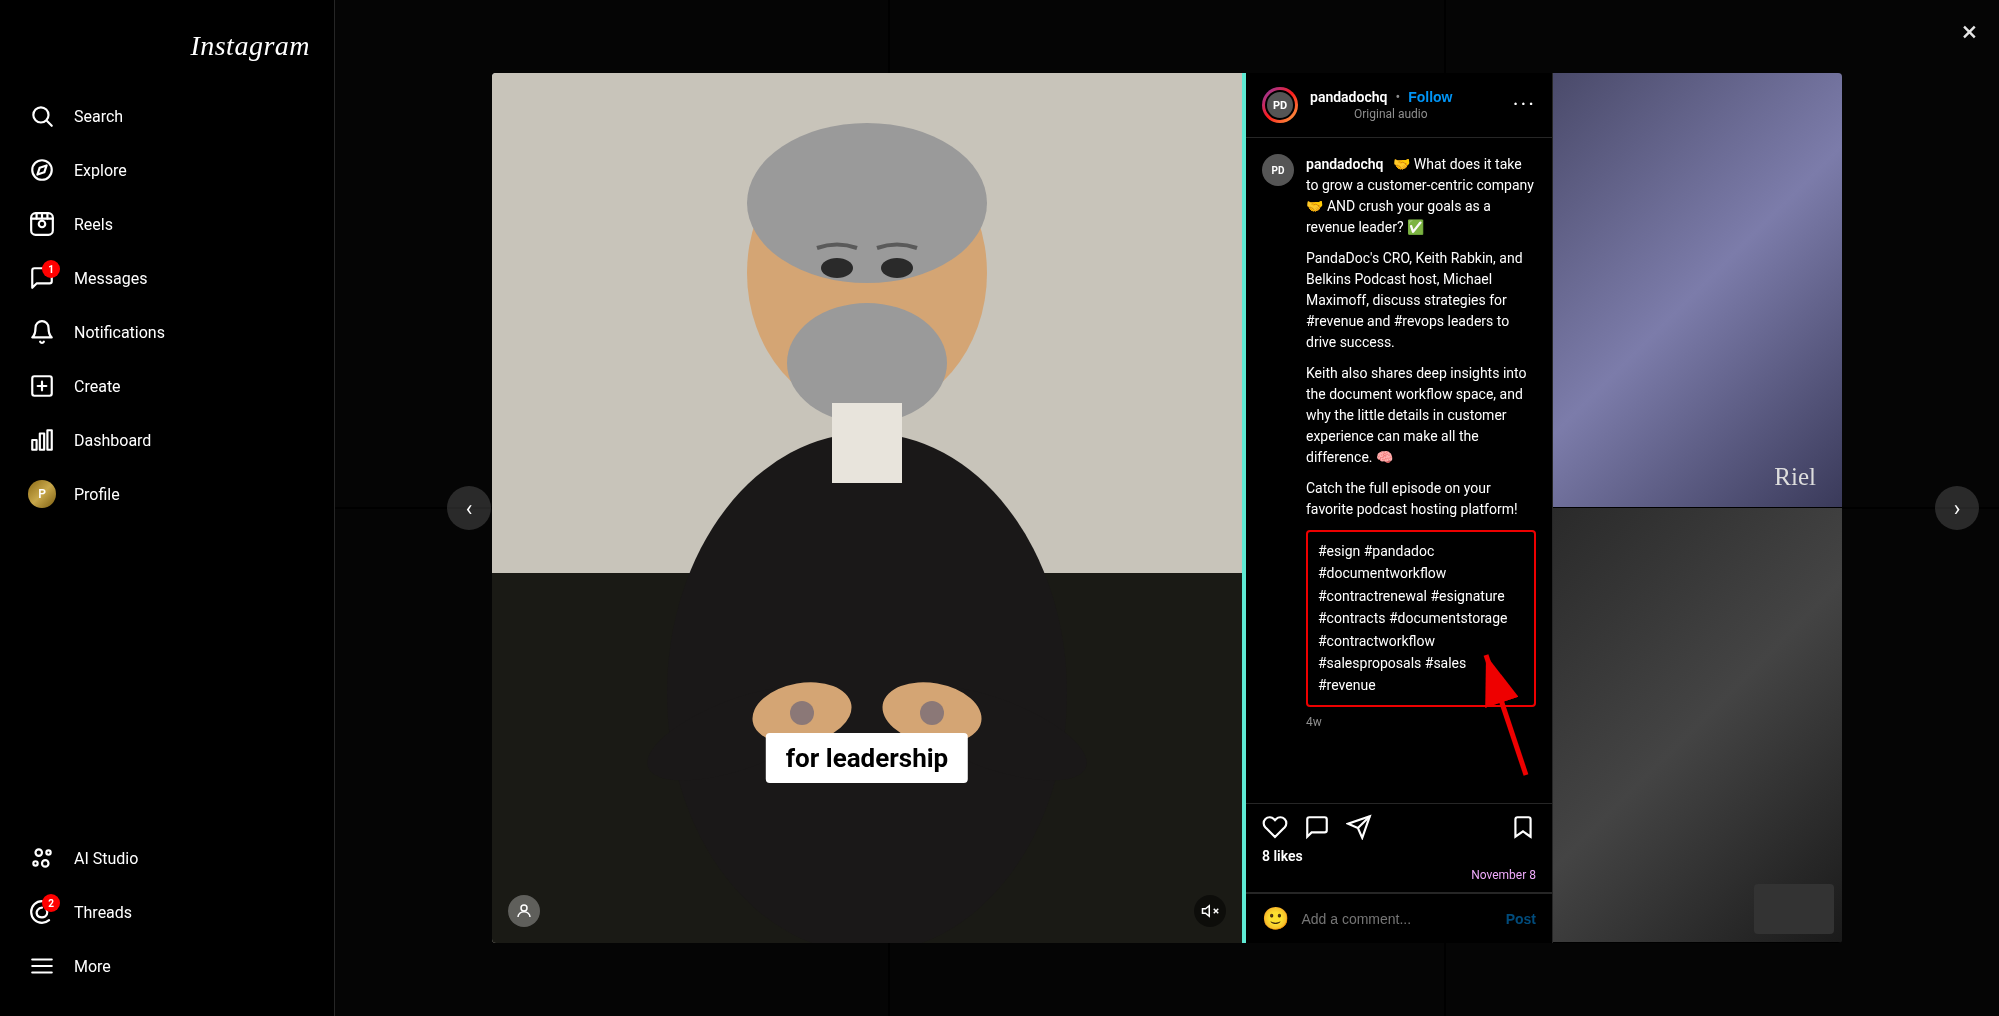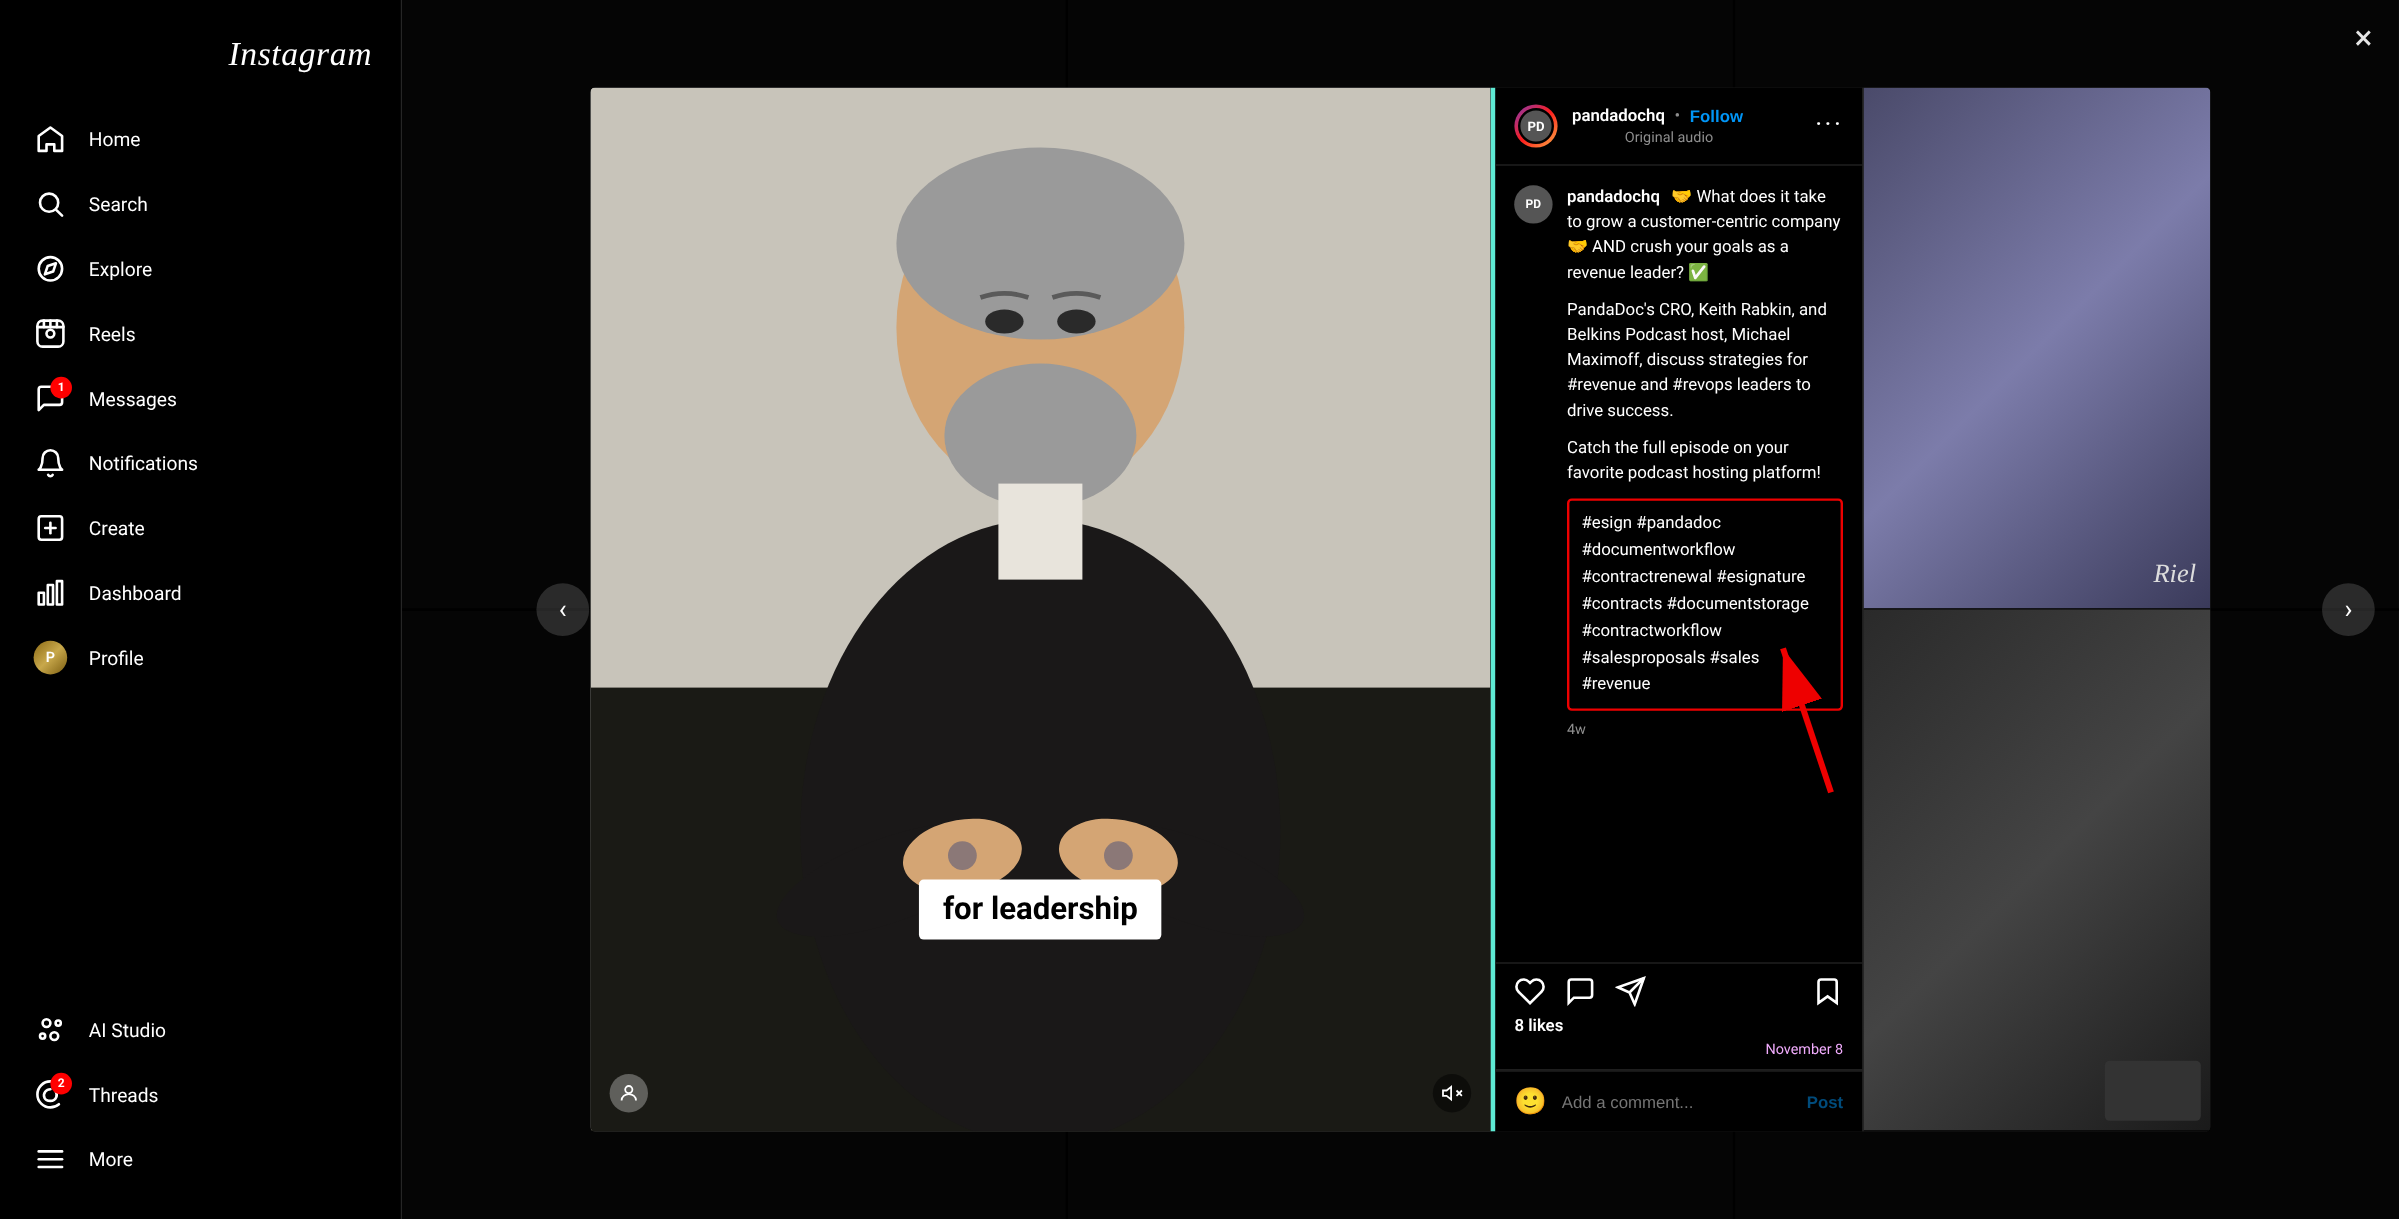--- a/index.html
+++ b/index.html
@@ -469,28 +469,20 @@
     }
   </style>
 </head>
 <body>
 
 <div class="sidebar">
   <div class="sidebar-logo">Instagram</div>
 
   <nav class="sidebar-nav">
 
-    <div class="nav-item">
-      <div class="nav-icon">
-        <svg viewBox="0 0 24 24">
-            <path d="M3 9.5L12 3l9 6.5V21H15v-5h-6v5H3z"></path>
-          </svg>
-      </div>
-      <span>Home</span>
-    </div>
 
     <div class="nav-item">
       <div class="nav-icon">
         <svg viewBox="0 0 24 24">
             <circle cx="11" cy="11" r="7"></circle>
             <line x1="21" y1="21" x2="16.65" y2="16.65"></line>
           </svg>
       </div>
       <span>Search</span>
     </div>
@@ -703,20 +695,23 @@
 
         <div class="post-caption">
           <div class="caption-block">
             <div class="caption-avatar">PD</div>
             <div>
               <div class="caption-text">
                 <span class="caption-username">pandadochq</span>
                 🤝 <span>What does it take to grow a customer-centric company</span> 🤝 <span>AND crush your goals as a revenue leader?</span> ✅
               </div>
               <div class="caption-text" style="margin-top:10px;">PandaDoc's CRO, Keith Rabkin, and Belkins Podcast host, Michael Maximoff, discuss strategies for #revenue and #revops leaders to drive success.</div>
+              <div class="caption-text" style="margin-top:10px;">
+                <span>Keith also shares deep insights into the document workflow space, and why the little details in customer experience can make all the difference.</span> 🧠
+              </div>
               <div class="caption-text" style="margin-top:10px;">Catch the full episode on your favorite podcast hosting platform!</div>
 
               <div class="hashtag-box">#esign #pandadoc #documentworkflow #contractrenewal #esignature #contracts #documentstorage #contractworkflow #salesproposals #sales #revenue</div>
 
               <div style="position:relative; height:0; overflow:visible;">
                 <div style="position:absolute; right:-20px; top:-80px; pointer-events:none;">
                   <svg width="90" height="150" viewBox="0 0 90 150">
 
                     <defs>
                       <marker id="arrowhead" markerWidth="10" markerHeight="7" refX="10" refY="3.5" orient="auto">
@@ -763,21 +758,21 @@
 
         <div class="comment-input-area">
           <span class="comment-emoji">🙂</span>
           <input class="comment-input" type="text" placeholder="Add a comment..." style="">
           <button class="comment-post-btn">Post</button>
         </div>
       </div>
 
       <div class="right-panel">
         <div class="thumb thumb-2">
-          <div style="position:absolute;bottom:16px;right:12px;font-style:italic;font-size:22px;color:#ddd;font-family:Georgia,serif;">Riel</div>
+          <div style="position:absolute;bottom:16px;right:26px;font-size:25px;color:#ddd;font-family:Georgia,serif;">Riel</div>
         </div>
         <div class="thumb thumb-3">
           <div style="position:absolute;bottom:8px;right:8px;width:80px;height:50px;background:#333;border-radius:4px;"></div>
         </div>
       </div>
 
     </div>
   </div>
 
 </div>

